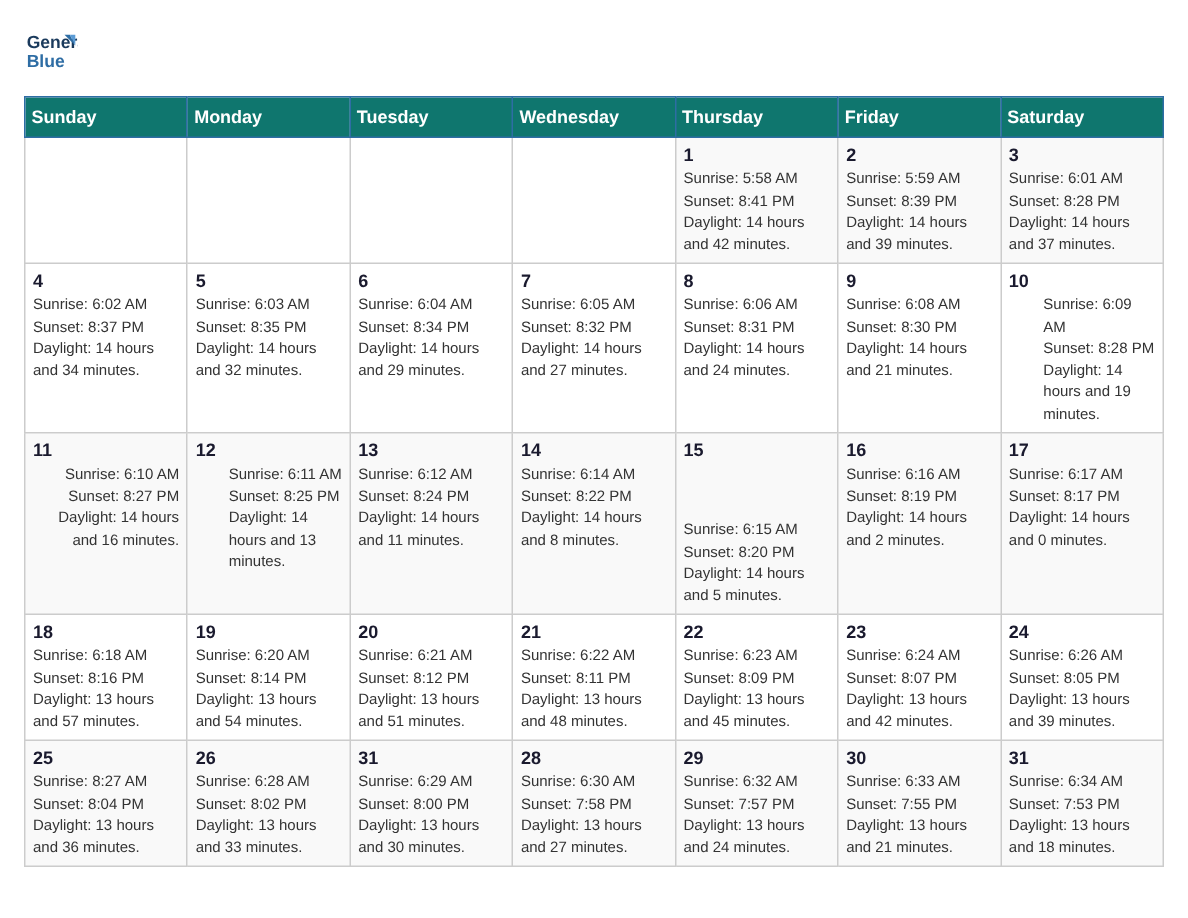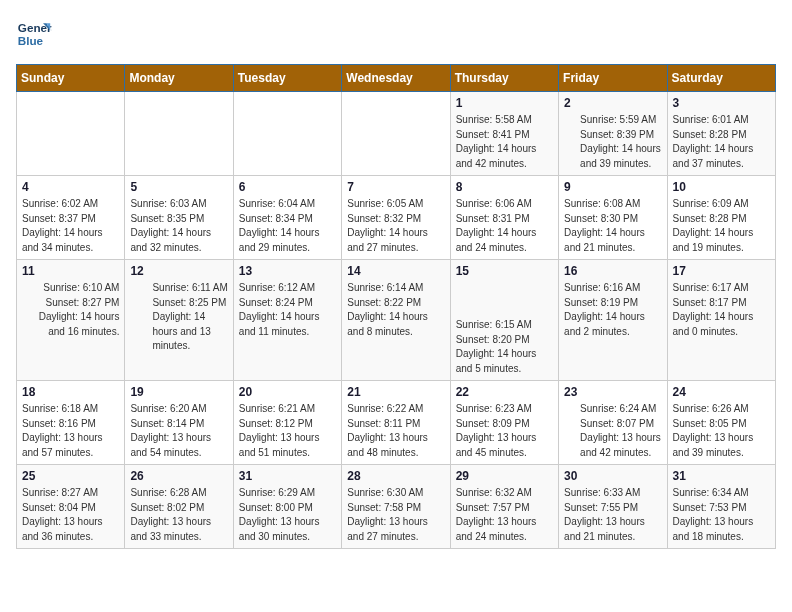--- a/index.html
+++ b/index.html
@@ -37,21 +37,21 @@
     .subtitle {
       font-size: 15px;
       color: #444;
     }
     table {
       width: 100%;
       border-collapse: collapse;
       font-size: 11px;
     }
     thead tr th {
-      background-color: #a16207;
+      background-color: #0f766e;
       color: #fff;
       padding: 6px 4px;
       text-align: left;
       font-size: 12px;
       font-weight: bold;
       border: 1px solid #2e6da4;
     }
     tbody tr td {
       border: 1px solid #ccc;
       padding: 4px 5px;
@@ -116,21 +116,21 @@
         <td class="empty-cell"></td>
         <td class="empty-cell"></td>
         <td>
           <div class="day-number">1</div>
           <div class="day-info" style="white-space: pre-line;">Sunrise: 5:58 AM
 Sunset: 8:41 PM
 Daylight: 14 hours and 42 minutes.</div>
         </td>
         <td>
           <div class="day-number">2</div>
-          <div class="day-info" style="white-space: pre-line; margin-left: 16px;">Sunrise: 5:59 AM
+          <div class="day-info" style="white-space: pre-line;">Sunrise: 5:59 AM
 Sunset: 8:39 PM
 Daylight: 14 hours and 39 minutes.</div>
         </td>
         <td>
           <div class="day-number">3</div>
           <div class="day-info" style="white-space: pre-line;">Sunrise: 6:01 AM
 Sunset: 8:28 PM
 Daylight: 14 hours and 37 minutes.</div>
         </td>
       </tr>
@@ -166,21 +166,21 @@
 Daylight: 14 hours and 24 minutes.</div>
         </td>
         <td>
           <div class="day-number">9</div>
           <div class="day-info" style="white-space: pre-line;">Sunrise: 6:08 AM
 Sunset: 8:30 PM
 Daylight: 14 hours and 21 minutes.</div>
         </td>
         <td>
           <div class="day-number">10</div>
-          <div class="day-info" style="white-space: pre-line;">Sunrise: 6:09 AM
+          <div class="day-info" style="white-space: pre-line; margin-left: 23px;">Sunrise: 6:09 AM
 Sunset: 8:28 PM
 Daylight: 14 hours and 19 minutes.</div>
         </td>
       </tr>
       <tr>
         <td>
           <div class="day-number">11</div>
           <div class="day-info" style="white-space: pre-line; text-align: right;">Sunrise: 6:10 AM
 Sunset: 8:27 PM
 Daylight: 14 hours and 16 minutes.</div>
@@ -248,21 +248,21 @@
 Daylight: 13 hours and 48 minutes.</div>
         </td>
         <td>
           <div class="day-number">22</div>
           <div class="day-info" style="white-space: pre-line;">Sunrise: 6:23 AM
 Sunset: 8:09 PM
 Daylight: 13 hours and 45 minutes.</div>
         </td>
         <td>
           <div class="day-number">23</div>
-          <div class="day-info" style="white-space: pre-line; margin-left: 16px;">Sunrise: 6:24 AM
+          <div class="day-info" style="white-space: pre-line;">Sunrise: 6:24 AM
 Sunset: 8:07 PM
 Daylight: 13 hours and 42 minutes.</div>
         </td>
         <td>
           <div class="day-number">24</div>
           <div class="day-info" style="white-space: pre-line;">Sunrise: 6:26 AM
 Sunset: 8:05 PM
 Daylight: 13 hours and 39 minutes.</div>
         </td>
       </tr>

